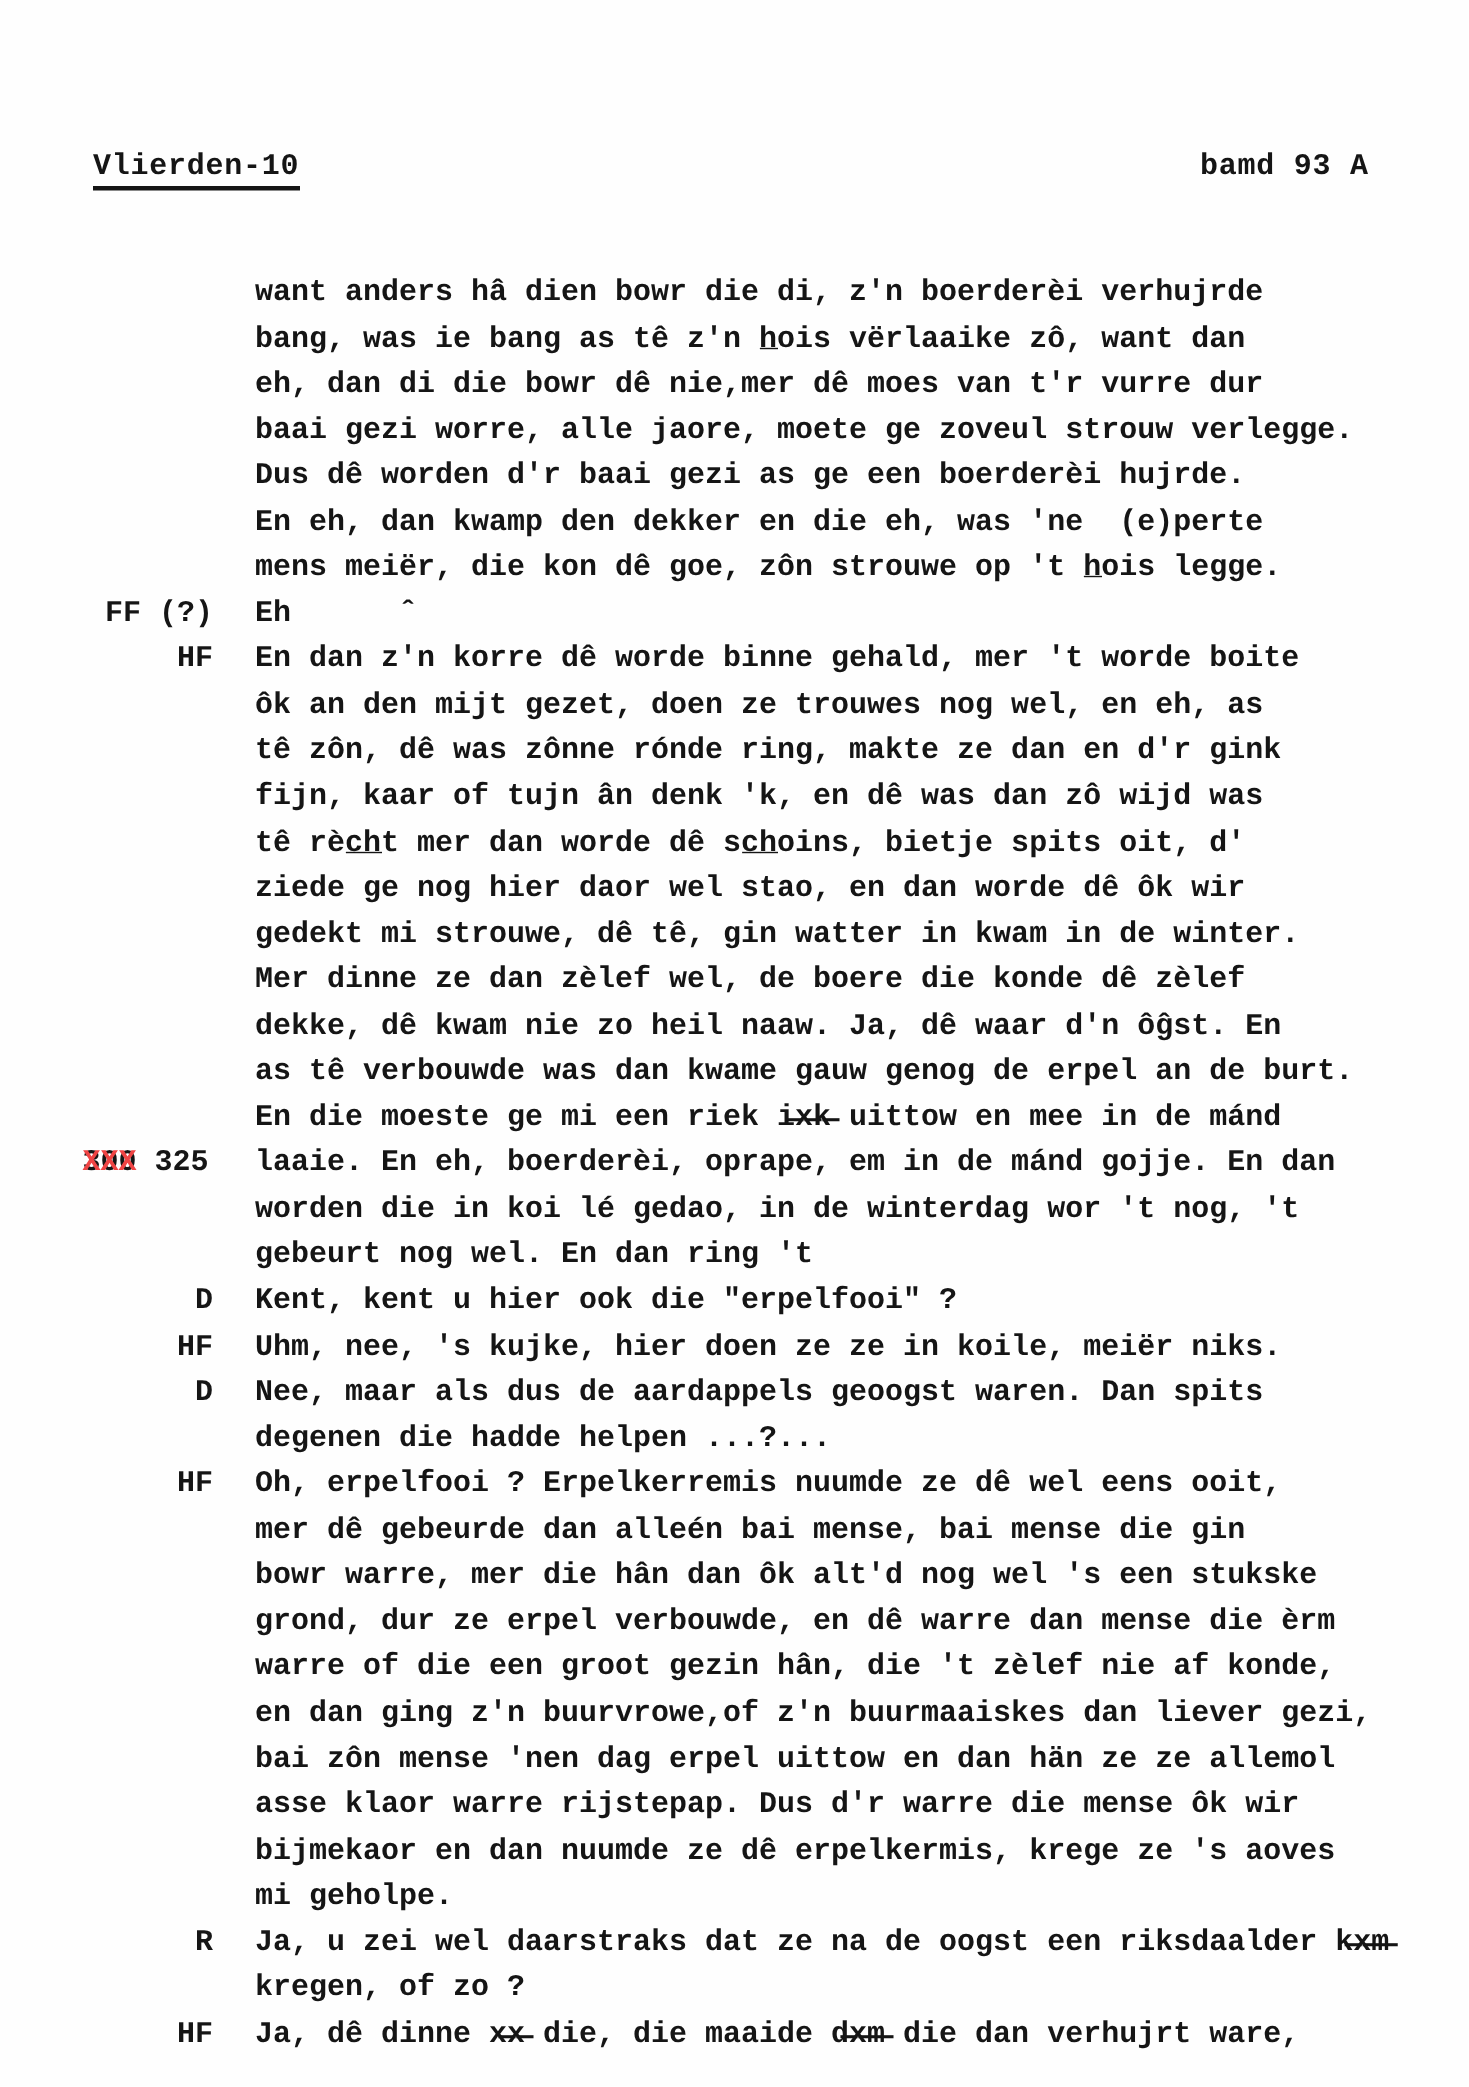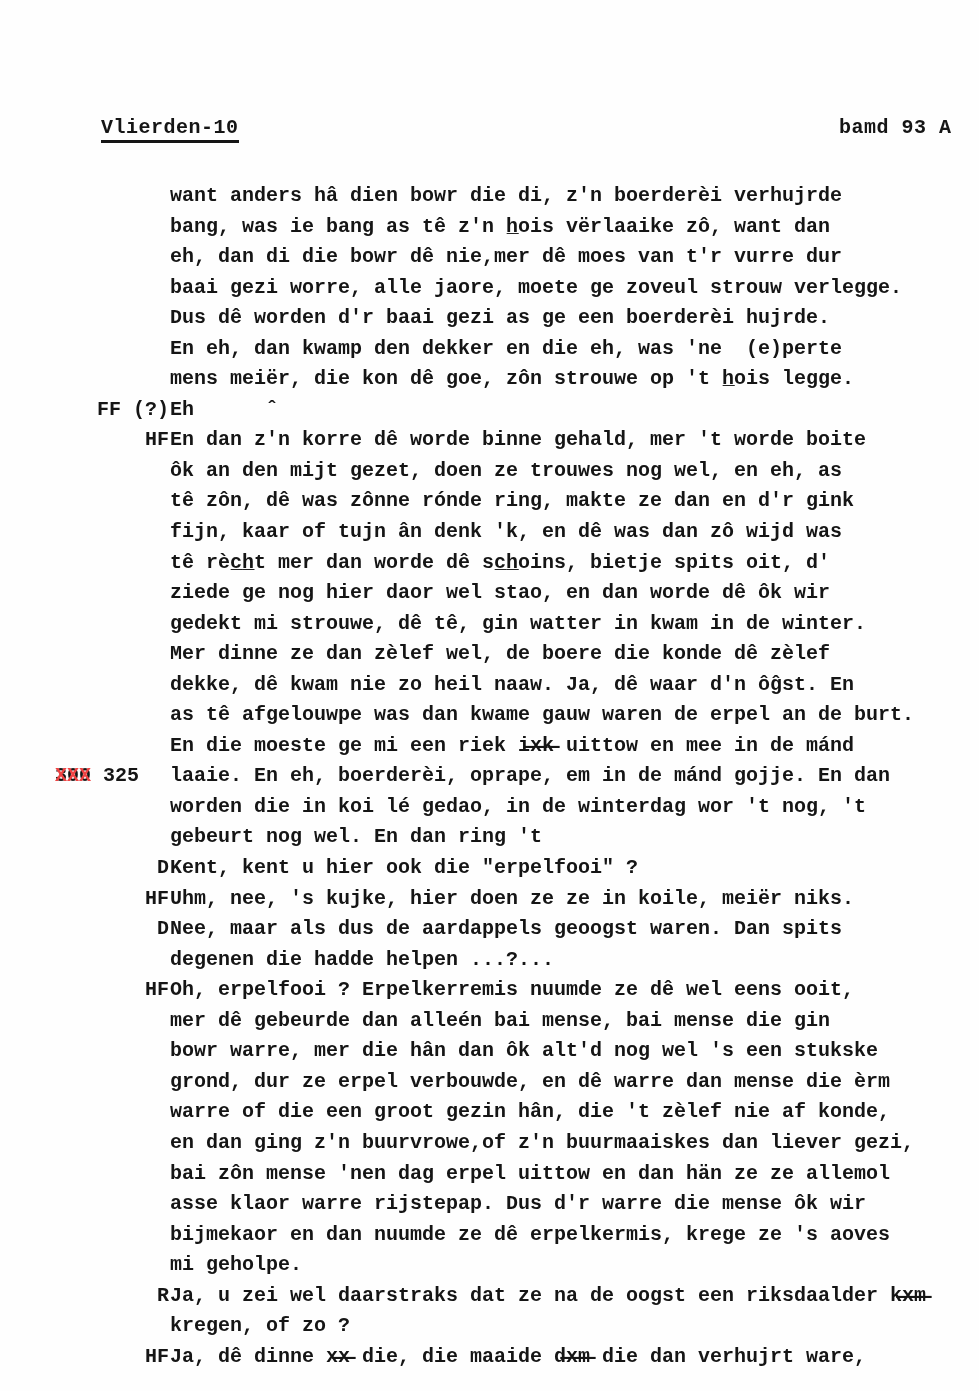--- a/index.html
+++ b/index.html
@@ -13,25 +13,24 @@
     height: 1391px;
     background: #fefefe;
     overflow: hidden;
     font-family: "Liberation Mono", "DejaVu Sans Mono", monospace;
     font-weight: bold;
     color: #151515;
     font-size: 20px;
   }
   .header {
     position: absolute;
-    top: 116px;
+    top: 100px;
     left: 0;
     right: 0;
     height: 32px;
-    margin-left: 39px;
   }
   .header-left {
     position: absolute;
     left: 62px;
     top: 0;
     border-bottom: 3px solid #151515;
     padding-bottom: 1px;
     letter-spacing: 0.5px;
   }
   .header-right {
@@ -50,21 +49,21 @@
   .line {
     position: relative;
     display: flex;
     align-items: baseline;
     line-height: 30.55px;
     white-space: pre;
   }
   .gutter {
     flex: 0 0 170px;
     text-align: right;
-    padding-right: 1px;
+    padding-right: 28px;
     box-sizing: border-box;
     white-space: pre;
   }
   .text {
     white-space: pre-wrap;
   }
   .margin-note {
     position: absolute;
     left: 55px;
     top: 0;
@@ -101,21 +100,21 @@
       <div class="line"><span class="gutter">FF (?)</span><span class="text">Eh      ˆ</span></div>
       <div class="line"><span class="gutter">HF</span><span class="text">En dan z'n korre dê worde binne gehald, mer 't worde boite</span></div>
       <div class="line"><span class="gutter"></span><span class="text">ôk an den mijt gezet, doen ze trouwes nog wel, en eh, as</span></div>
       <div class="line"><span class="gutter"></span><span class="text">tê zôn, dê was zônne rónde ring, makte ze dan en d'r gink</span></div>
       <div class="line"><span class="gutter"></span><span class="text">fijn, kaar of tujn ân denk 'k, en dê was dan zô wijd was</span></div>
       <div class="line"><span class="gutter"></span><span class="text">tê rèc̲h̲t mer dan worde dê sc̲h̲oins, bietje spits oit, d'</span></div>
       <div class="line"><span class="gutter"></span><span class="text">ziede ge nog hier daor wel stao, en dan worde dê ôk wir</span></div>
       <div class="line"><span class="gutter"></span><span class="text">gedekt mi strouwe, dê tê, gin watter in kwam in de winter.</span></div>
       <div class="line"><span class="gutter"></span><span class="text">Mer dinne ze dan zèlef wel, de boere die konde dê zèlef</span></div>
       <div class="line"><span class="gutter"></span><span class="text">dekke, dê kwam nie zo heil naaw. Ja, dê waar d'n ôĝst. En</span></div>
-      <div class="line"><span class="gutter"></span><span class="text">as tê afgelouwpe was dan kwame gauw waren de erpel an de burt.</span></div>
+      <div class="line"><span class="gutter"></span><span class="text">as tê verbouwde was dan kwame gauw genog de erpel an de burt.</span></div>
       <div class="line"><span class="gutter"></span><span class="text">En die moeste ge mi een riek i̶x̶k̶ uittow en mee in de mánd</span></div>
       <div class="line"><span class="margin-note"><span class="overstrike-wrap"><span>300</span><span class="overstrike-overlay">XXX</span></span><span> 325</span></span><span class="gutter"></span><span class="text">laaie. En eh, boerderèi, oprape, em in de mánd gojje. En dan</span></div>
       <div class="line"><span class="gutter"></span><span class="text">worden die in koi lé gedao, in de winterdag wor 't nog, 't</span></div>
       <div class="line"><span class="gutter"></span><span class="text">gebeurt nog wel. En dan ring 't</span></div>
       <div class="line"><span class="gutter">D</span><span class="text">Kent, kent u hier ook die "erpelfooi" ?</span></div>
       <div class="line"><span class="gutter">HF</span><span class="text">Uhm, nee, 's kujke, hier doen ze ze in koile, meiër niks.</span></div>
       <div class="line"><span class="gutter">D</span><span class="text">Nee, maar als dus de aardappels geoogst waren. Dan spits</span></div>
       <div class="line"><span class="gutter"></span><span class="text">degenen die hadde helpen ...?...</span></div>
       <div class="line"><span class="gutter">HF</span><span class="text">Oh, erpelfooi ? Erpelkerremis nuumde ze dê wel eens ooit,</span></div>
       <div class="line"><span class="gutter"></span><span class="text">mer dê gebeurde dan alleén bai mense, bai mense die gin</span></div>

